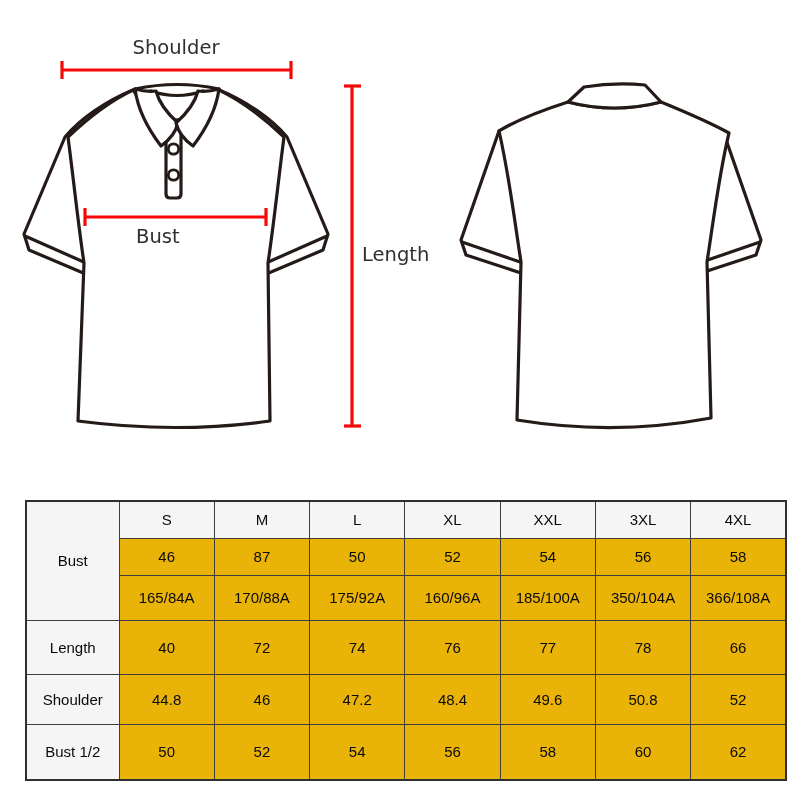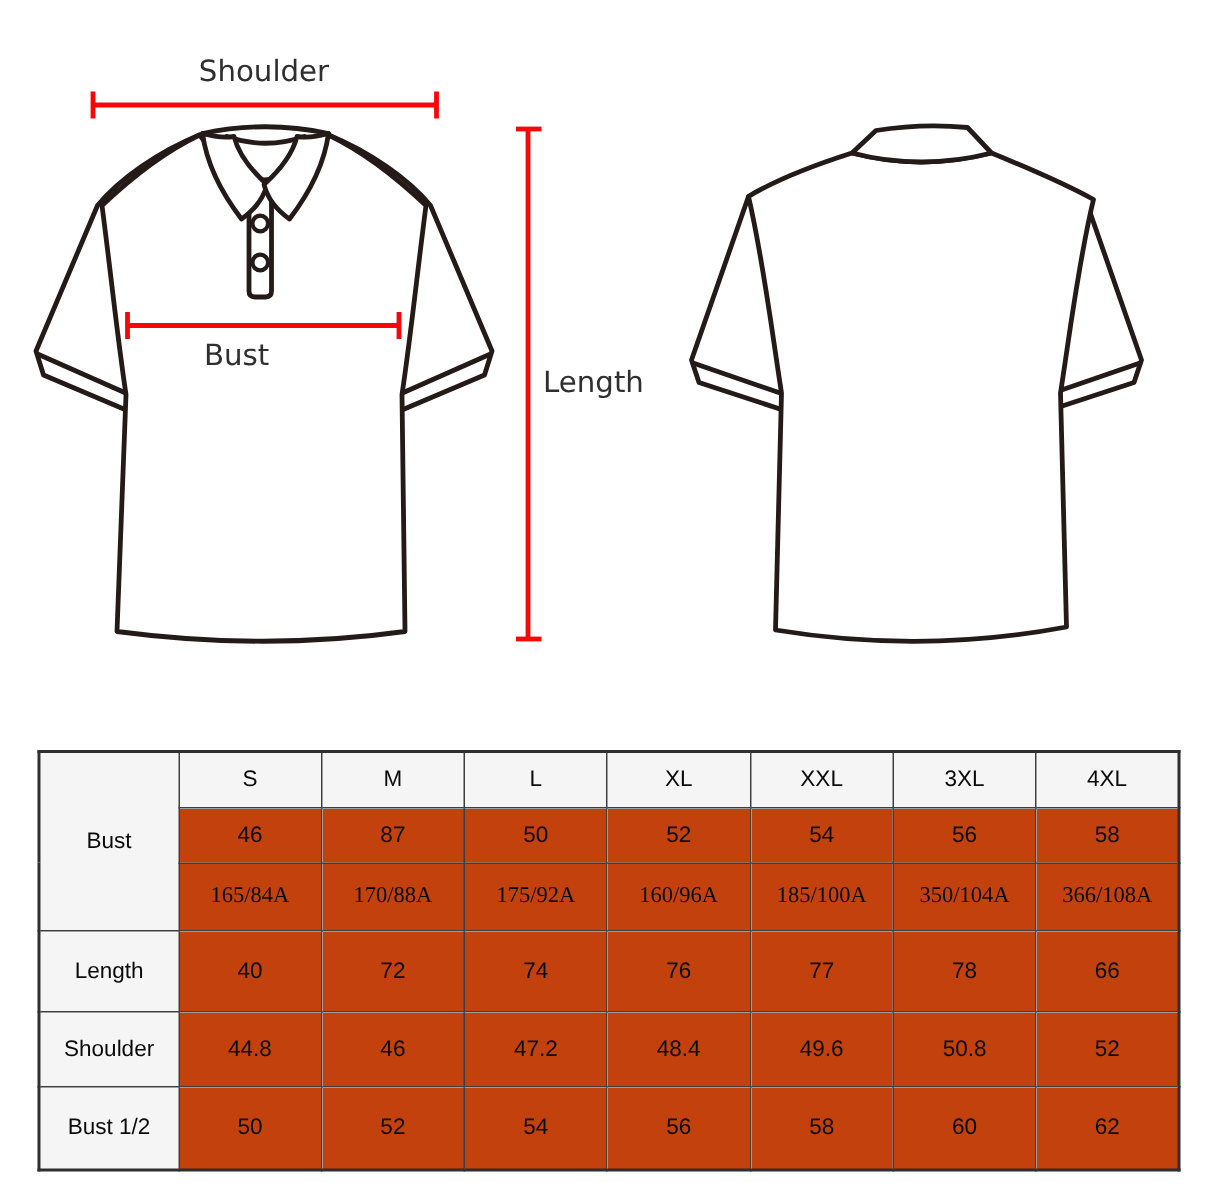--- a/index.html
+++ b/index.html
@@ -35,28 +35,28 @@
     table-layout:fixed;
     font-size:15px;
     color:#0a0a0a;
     border:2px solid #2f2f2f;
   }
   table.size-table td {
     border:1.5px solid #3e3e3e;
     text-align:center;
     vertical-align:middle;
     padding:0;
-    background:#c2410c;
+    background:#eab308;
     overflow:hidden;
   }
   table.size-table td.hdr,
   table.size-table td.rowhead { background:#f5f5f5; }
   tr.r-hdr      { height:37px; }
   tr.r-size     { height:37px; }
-  tr.r-height   { height:45px;font-family:Liberation Serif, serif; }
+  tr.r-height   { height:45px; }
   tr.r-length   { height:54px; }
   tr.r-shoulder { height:50px; }
   tr.r-bust     { height:56px;margin-top:24px; }
 </style>
 </head>
 <body>
 
 <div class="stage">
 
   <svg class="shirt front-shirt" viewBox="0 0 312 362" aria-hidden="true">

